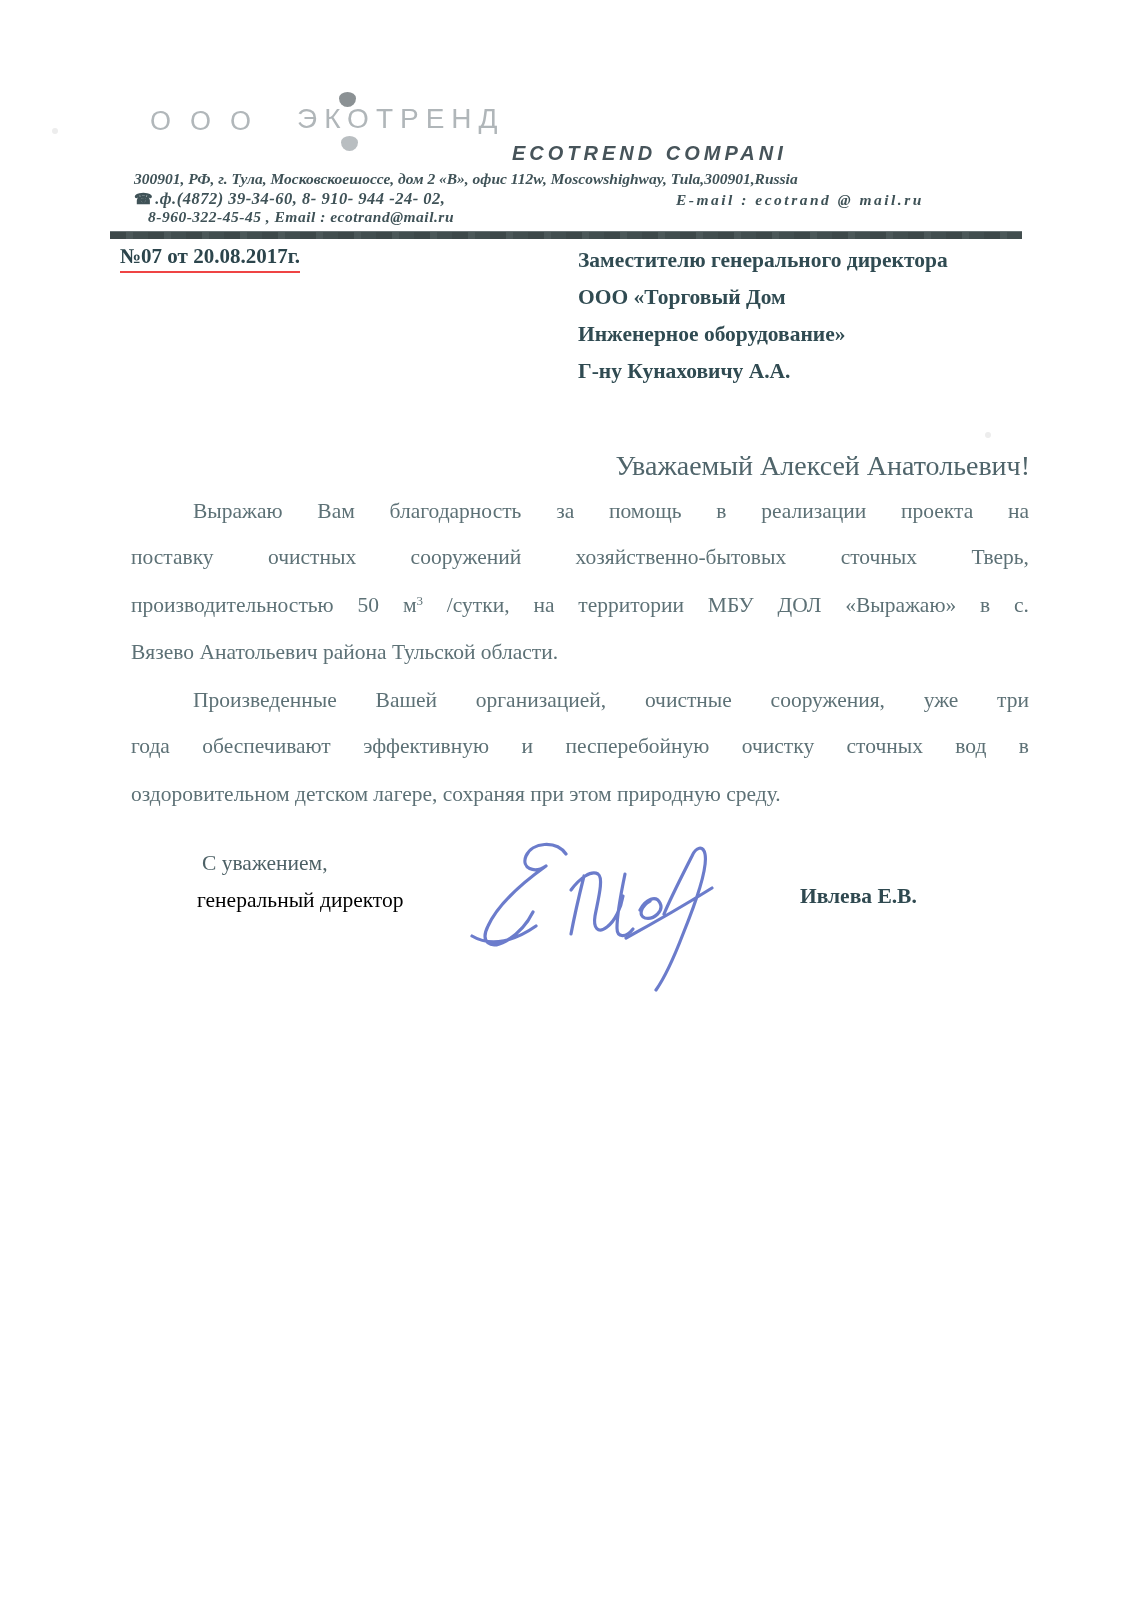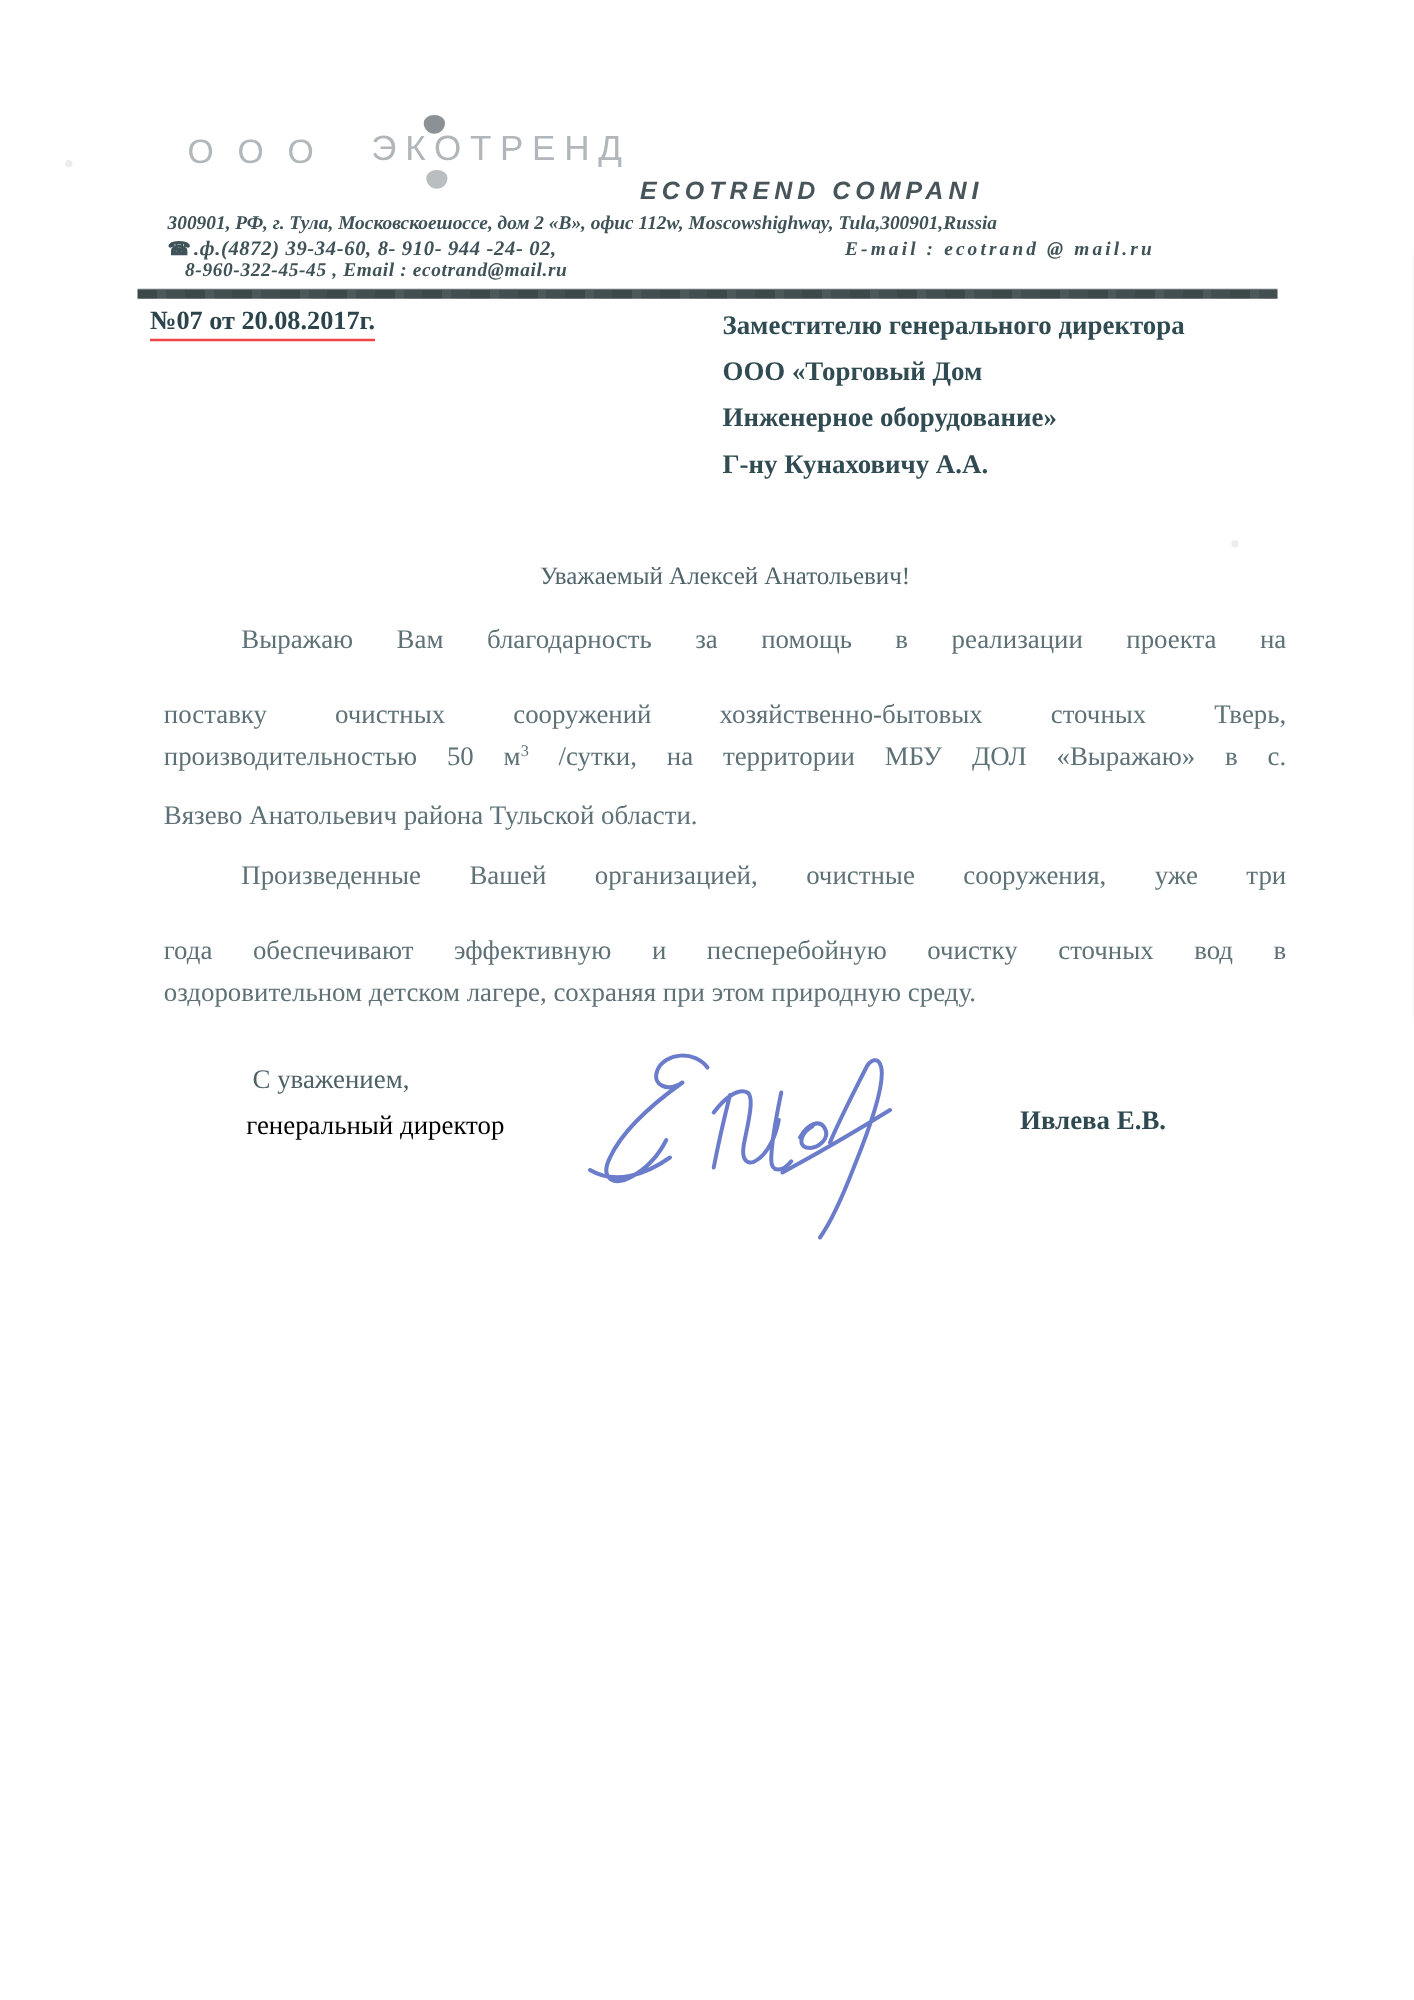--- a/index.html
+++ b/index.html
@@ -68,36 +68,36 @@
   }
   .recipient {
     left:578px; top:242px; width:450px;
     font-size:21.5px; font-weight:bold;
     color:#304b52; line-height:37px;
   }
 
   
   .salutation {
     left:130px; top:450px; width:900px;
-    text-align:center;
-    font-size:20px; color:#50656b;
+    text-align:right;
+    font-size:28px; color:#50656b;
   }
   .para { width:898px; color:#5d7176; font-size:21.5px; }
   .p1 { left:131px; top:497px; }
   .p2 { left:131px; top:686px; }
   .bline { position:absolute; left:0; width:898px; line-height:1.35; }
   .just { text-align:justify; text-align-last:justify; }
   .indent { text-indent:62px; }
-  .y0 { top:0; } .y1 { top:60px; } .y2 { top:94px; } .y3 { top:141px; }
+  .y0 { top:0; } .y1 { top:46px; } .y2 { top:94px; } .y3 { top:141px; }
   .sup { font-size:13px; vertical-align:7px; }
 
   
   .closing-regards { left:202px; top:851px; font-size:21.5px; color:#4d6166; }
   .closing-title   { left:197px; top:888px; font-size:21.5px; color:#000000; }
-  .signer-name     { left:800px; top:884px; font-size:21.5px; font-weight:bold; color:#2f4950;margin-left:16px; }
+  .signer-name     { left:800px; top:884px; font-size:21.5px; font-weight:bold; color:#2f4950; }
   .signature-wrap  { left:462px; top:838px; width:286px; height:156px; }
   .signature-wrap svg { width:100%; height:100%; }
 
   .speck { width:6px; height:6px; border-radius:50%; background:#ededed; }
 </style>
 </head>
 <body>
 
 <div class="page">
 

